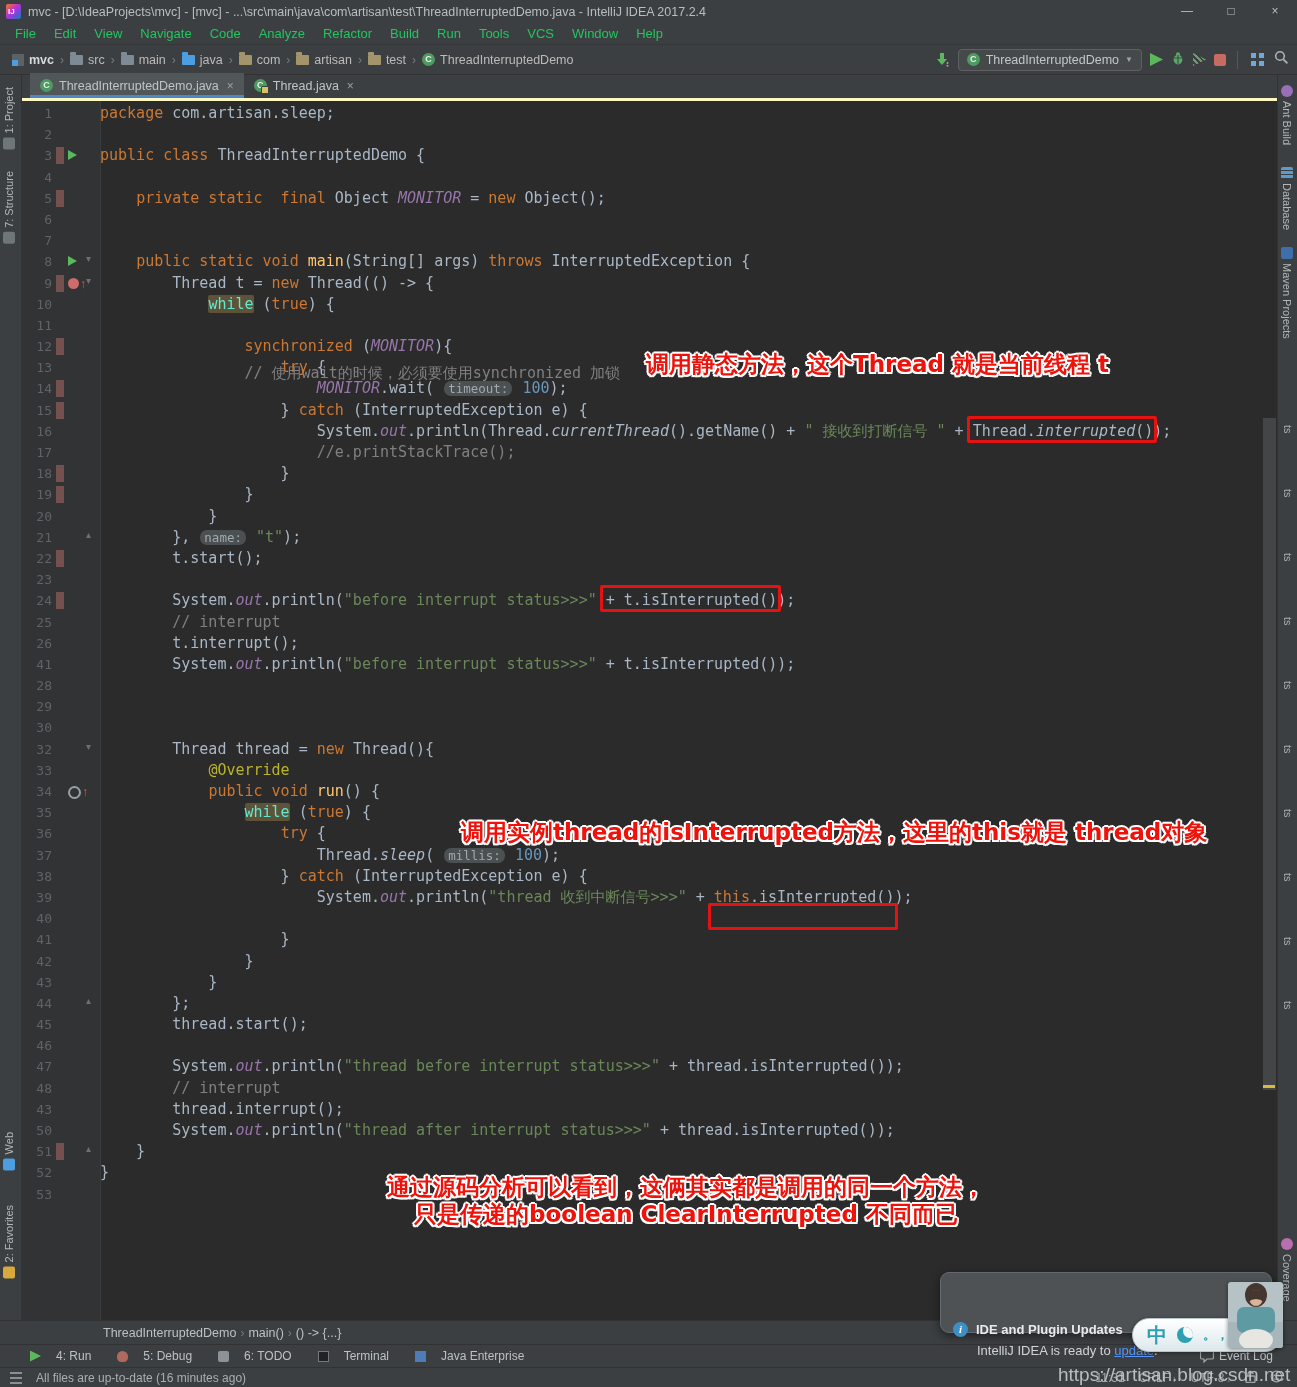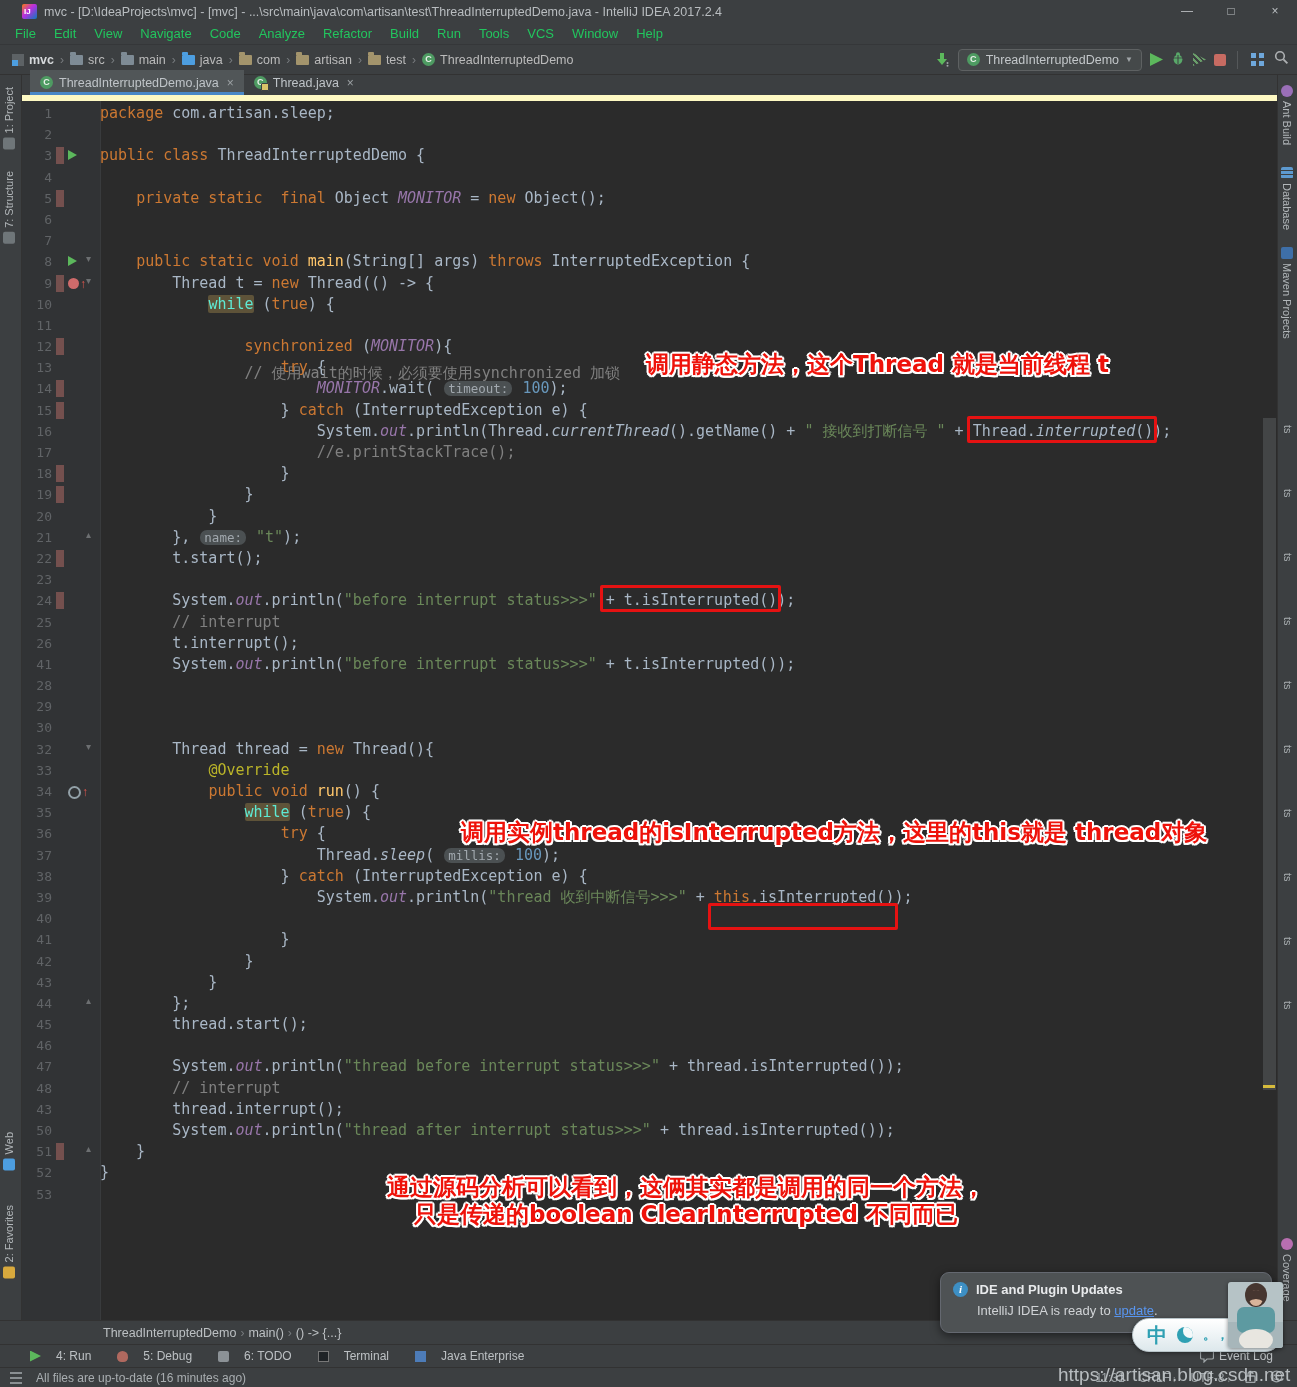--- a/index.html
+++ b/index.html
@@ -1,21 +1,21 @@
 <!DOCTYPE html>
 <html><head>
 <meta charset="utf-8">
 <style>
   * { margin:0; padding:0; box-sizing:border-box; }
   html,body { width:1297px; height:1387px; overflow:hidden; background:#2b2b2b;
     font-family:"Liberation Sans", sans-serif; }
   .app { position:relative; width:1297px; height:1387px; background:#2b2b2b; }
 
   
-  .titlebar { height:23px; background:#3c3f41; display:flex; align-items:center; padding-left:22px; }
+  .titlebar { height:23px; background:#3c3f41; display:flex; align-items:center; padding-left:6px; }
   .ij-logo { width:15px; height:15px; border-radius:2px; margin-right:7px;
     background:linear-gradient(135deg,#f97a12 0%,#b92ee0 45%,#0a7bbd 100%); position:relative; flex:0 0 15px;}
   .ij-logo::after{content:'IJ'; position:absolute; left:2px; top:1px; font:bold 8px/13px "Liberation Sans",sans-serif; color:#fff;}
   .title-text { color:#b9bdc0; font-size:12.5px; white-space:nowrap; }
   .wctrls { margin-left:auto; display:flex; }
   .wctrl { width:44px; height:23px; color:#b9bdc0; font-size:12px; text-align:center; line-height:22px; }
 
   
   .menubar { height:22px; background:#3c3f41; display:flex; align-items:center; padding-left:6px; border-bottom:1px solid #353739;}
   .menu-item { color:#22c55e; font-size:13px; padding:0 9px; line-height:21px; }
@@ -58,21 +58,21 @@
   .sicon { width:12px; height:12px; border-radius:2px; background:#6f7679; display:inline-block;}
   .sicon.ant { background:#9a6fb8; border-radius:50%; }
   .sicon.db { background:repeating-linear-gradient(#5d9ad0 0 3px,#3c3f41 3px 4px); }
   .sicon.mvn { background:#3e6fa8; }
   .sicon.web { background:#4d9ee0; }
   .sicon.fav { background:#d8a93d; }
   .sicon.cover { background:#b86fb0; border-radius:50%; }
   .tsmark { position:absolute; left:4px; writing-mode:vertical-rl; color:#a8adb0; font-size:11px; }
 
   .center { flex:1; display:flex; flex-direction:column; min-width:0; }
-  .tabbar { height:26px; background:#3c3f41; border-bottom:6px solid #fef9c3; display:flex; align-items:flex-end; padding-left:8px;}
+  .tabbar { height:26px; background:#3c3f41; border-bottom:3px solid #fef9c3; display:flex; align-items:flex-end; padding-left:8px;}
   .tab { display:flex; align-items:center; gap:6px; height:25px; padding:0 10px; color:#bfc4c8; font-size:12.5px; position:relative;}
   .tab.active { background:#515658; }
   .tab.active::after { content:''; position:absolute; left:0; right:0; bottom:0; height:3px; background:#4a88c7; }
   .tab-close { color:#9ca1a4; font-size:12px; margin-left:2px; }
 
   
   .editor { flex:1; position:relative; background:#2b2b2b; overflow:hidden; }
   .editor::before { content:''; position:absolute; left:0; top:0; bottom:0; width:78px; background:#313335; border-right:1px solid #393b3d;}
   #code { position:absolute; left:0; top:2px; right:16px; }
   .line { display:flex; height:21.2px; }
@@ -127,21 +127,21 @@
   .annot { position:absolute; z-index:30; color:#ee120a; font-weight:700; font-size:23px;
      font-family:"DejaVu Sans", sans-serif; white-space:nowrap;
      text-shadow:2px 0 #fff,-2px 0 #fff,0 2px #fff,0 -2px #fff,1.5px 1.5px #fff,-1.5px -1.5px #fff,1.5px -1.5px #fff,-1.5px 1.5px #fff; }
   .annot.a1 { left:646px; top:349px; }
   .annot.a2 { left:461px; top:817px; }
   .annot.a3 { left:330px; top:1174px; width:712px; text-align:center; line-height:27px; }
   .redbox { position:absolute; z-index:25; border:3px solid #e51212; border-radius:2px; }
 
   .popup { position:absolute; left:940px; top:1272px; width:332px; height:61px; z-index:40;
      background:#4e5254; border:1px solid #646870; border-radius:9px; box-shadow:0 3px 10px rgba(0,0,0,.5); padding:9px 12px;}
-  .p-title { display:flex; align-items:center; gap:8px; color:#e8eaec; font-weight:bold; font-size:13px; }
+  .p-title { display:flex; align-items:center; gap:8px; color:#e8eaec; font-weight:bold; font-size:13px;margin-top:40px; }
   .info-i { width:15px; height:15px; border-radius:50%; background:#3d8fc4; position:relative; flex:0 0 15px;}
   .info-i::after { content:'i'; position:absolute; left:0; top:0; width:15px; text-align:center; color:#fff; font:bold italic 11px/15px "Liberation Serif",serif;}
   .p-body { margin:6px 0 0 24px; color:#d0d3d6; font-size:13px; }
   .plink { color:#5896f2; text-decoration:underline; }
 
   .ime { position:absolute; left:1132px; top:1318px; width:150px; height:34px; z-index:45;
      background:linear-gradient(#ffffff,#dde8ec); border:1px solid #b8c4c9; border-radius:17px;
      display:flex; align-items:center; gap:10px; padding:0 14px; box-shadow:0 1px 4px rgba(0,0,0,.4);}
   .ime-ch { color:#2fa0b3; font-size:20px; font-weight:bold; }
   .moon { width:16px; height:16px; border-radius:50%; background:#2fa0b3; position:relative; overflow:hidden;}

